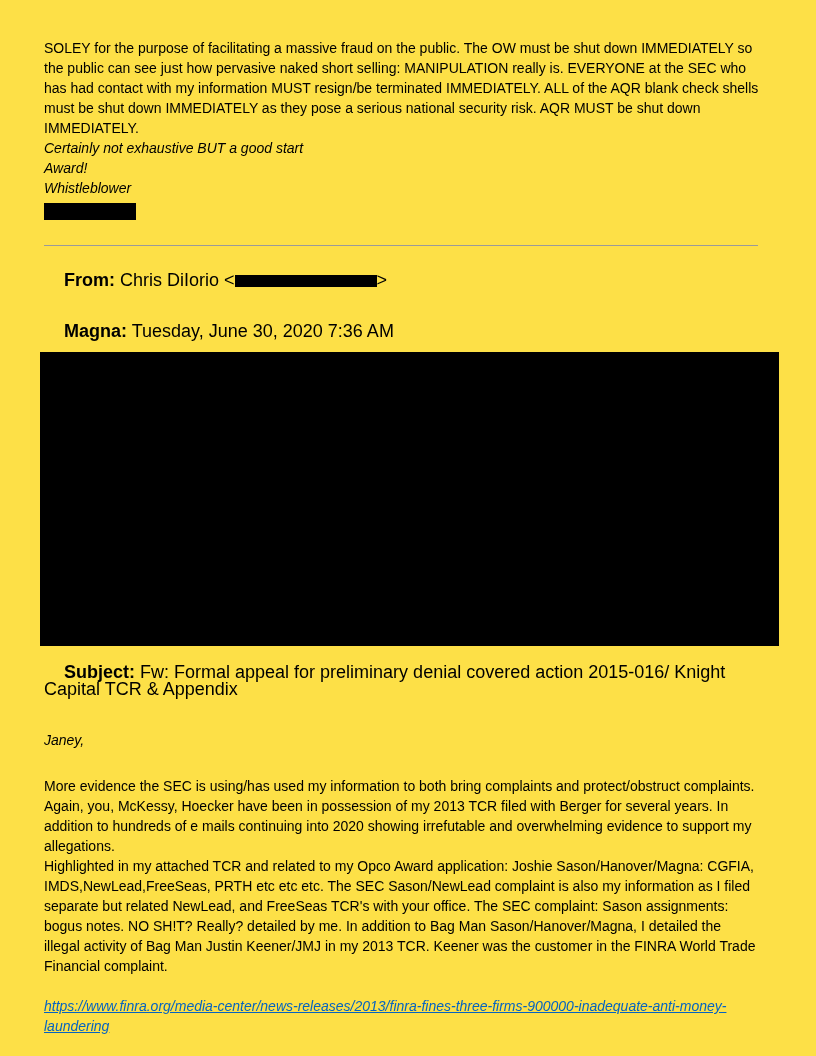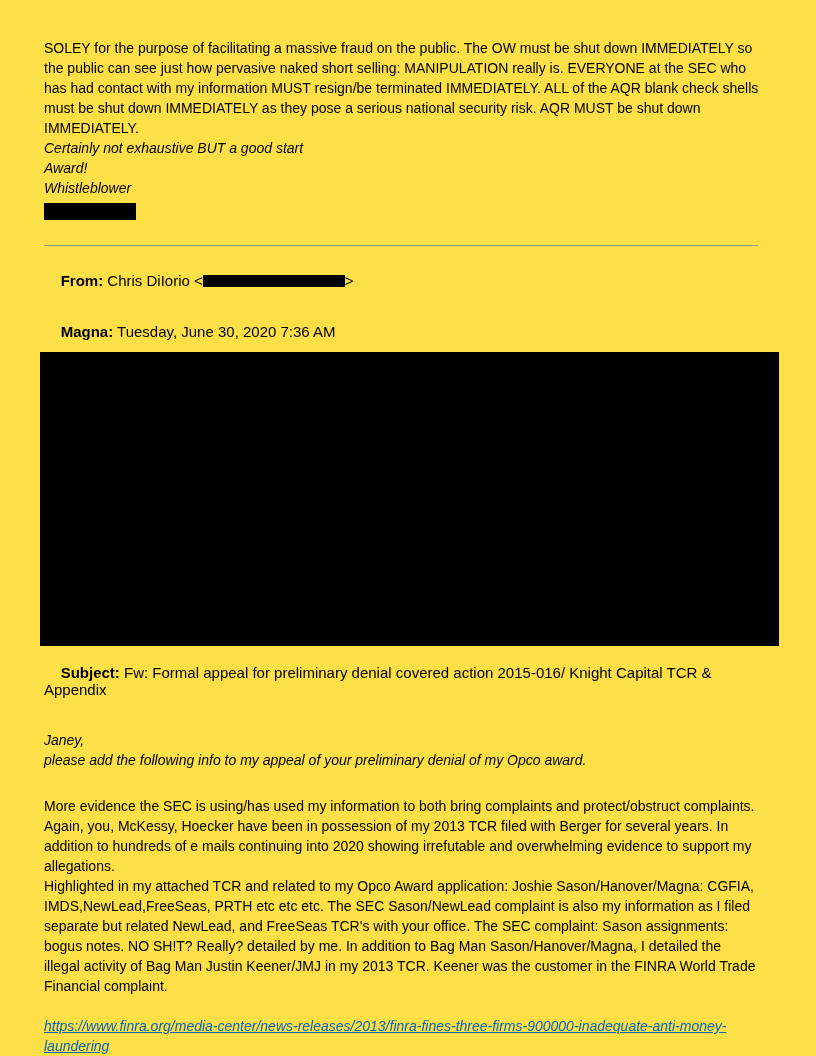--- a/index.html
+++ b/index.html
@@ -12,21 +12,21 @@
     background: #fde047;
     font-family: "Liberation Sans", sans-serif;
     font-size: 14px;
     line-height: 20px;
     color: #000000;
     overflow: hidden;
   }
   .para { margin: 0; white-space: pre-wrap; }
   .line { margin: 0; font-style: italic; }
   .b { font-weight: bold; }
-  .hdr-line { margin: 0; line-height: 17px; font-size: 15px; white-space: pre-wrap; }
+  .hdr-line { margin: 0; line-height: 17px; font-size: 18px; white-space: pre-wrap; }
   .redact-sig {
     width: 92px; height: 17px; background: #000;
     margin-top: 5px;
   }
   .redact-inline {
     display: inline-block;
     width: 142px; height: 12px; background: #000;
     vertical-align: -1px;
   }
   .redact-large {
@@ -74,21 +74,20 @@
     <span class="b">Magna:</span><span> Tuesday, June 30, 2020 7:36 AM</span>
   </div>
 
   <div class="redact-large"></div>
 
   <div class="hdr-line subject-line">
     <span class="b">Subject:</span><span> Fw: Formal appeal for preliminary denial covered action 2015-016/ Knight Capital TCR &amp; Appendix</span>
   </div>
 
   <div class="line greeting">Janey,</div>
-  <div class="line">please  add the following info to my appeal of your preliminary denial of my Opco award.</div>
 
   <p class="para para-evidence">More evidence the SEC is using/has used my information to both bring complaints and protect/obstruct complaints. Again, you, McKessy, Hoecker have been in possession of my 2013 TCR filed with Berger for several years. In addition to hundreds of e mails continuing into 2020 showing irrefutable and overwhelming evidence to support my allegations.</p>
   <p class="para">Highlighted in my attached TCR and related to my Opco Award application: Joshie Sason/Hanover/Magna: CGFIA, IMDS,NewLead,FreeSeas, PRTH etc etc etc. The SEC Sason/NewLead complaint is also my information as I filed separate but related NewLead, and FreeSeas TCR's with your office. The SEC complaint: Sason assignments: bogus notes. NO SH!T? Really? detailed by me. In addition to Bag Man Sason/Hanover/Magna, I detailed the illegal activity of Bag Man Justin Keener/JMJ in my 2013 TCR. Keener was the customer in the FINRA World Trade Financial complaint.</p>
 
   <div class="line link-block">
     <a class="doc-link">https://www.finra.org/media-center/news-releases/2013/finra-fines-three-firms-900000-inadequate-anti-money-laundering</a>
   </div>
 
 </div>
 

